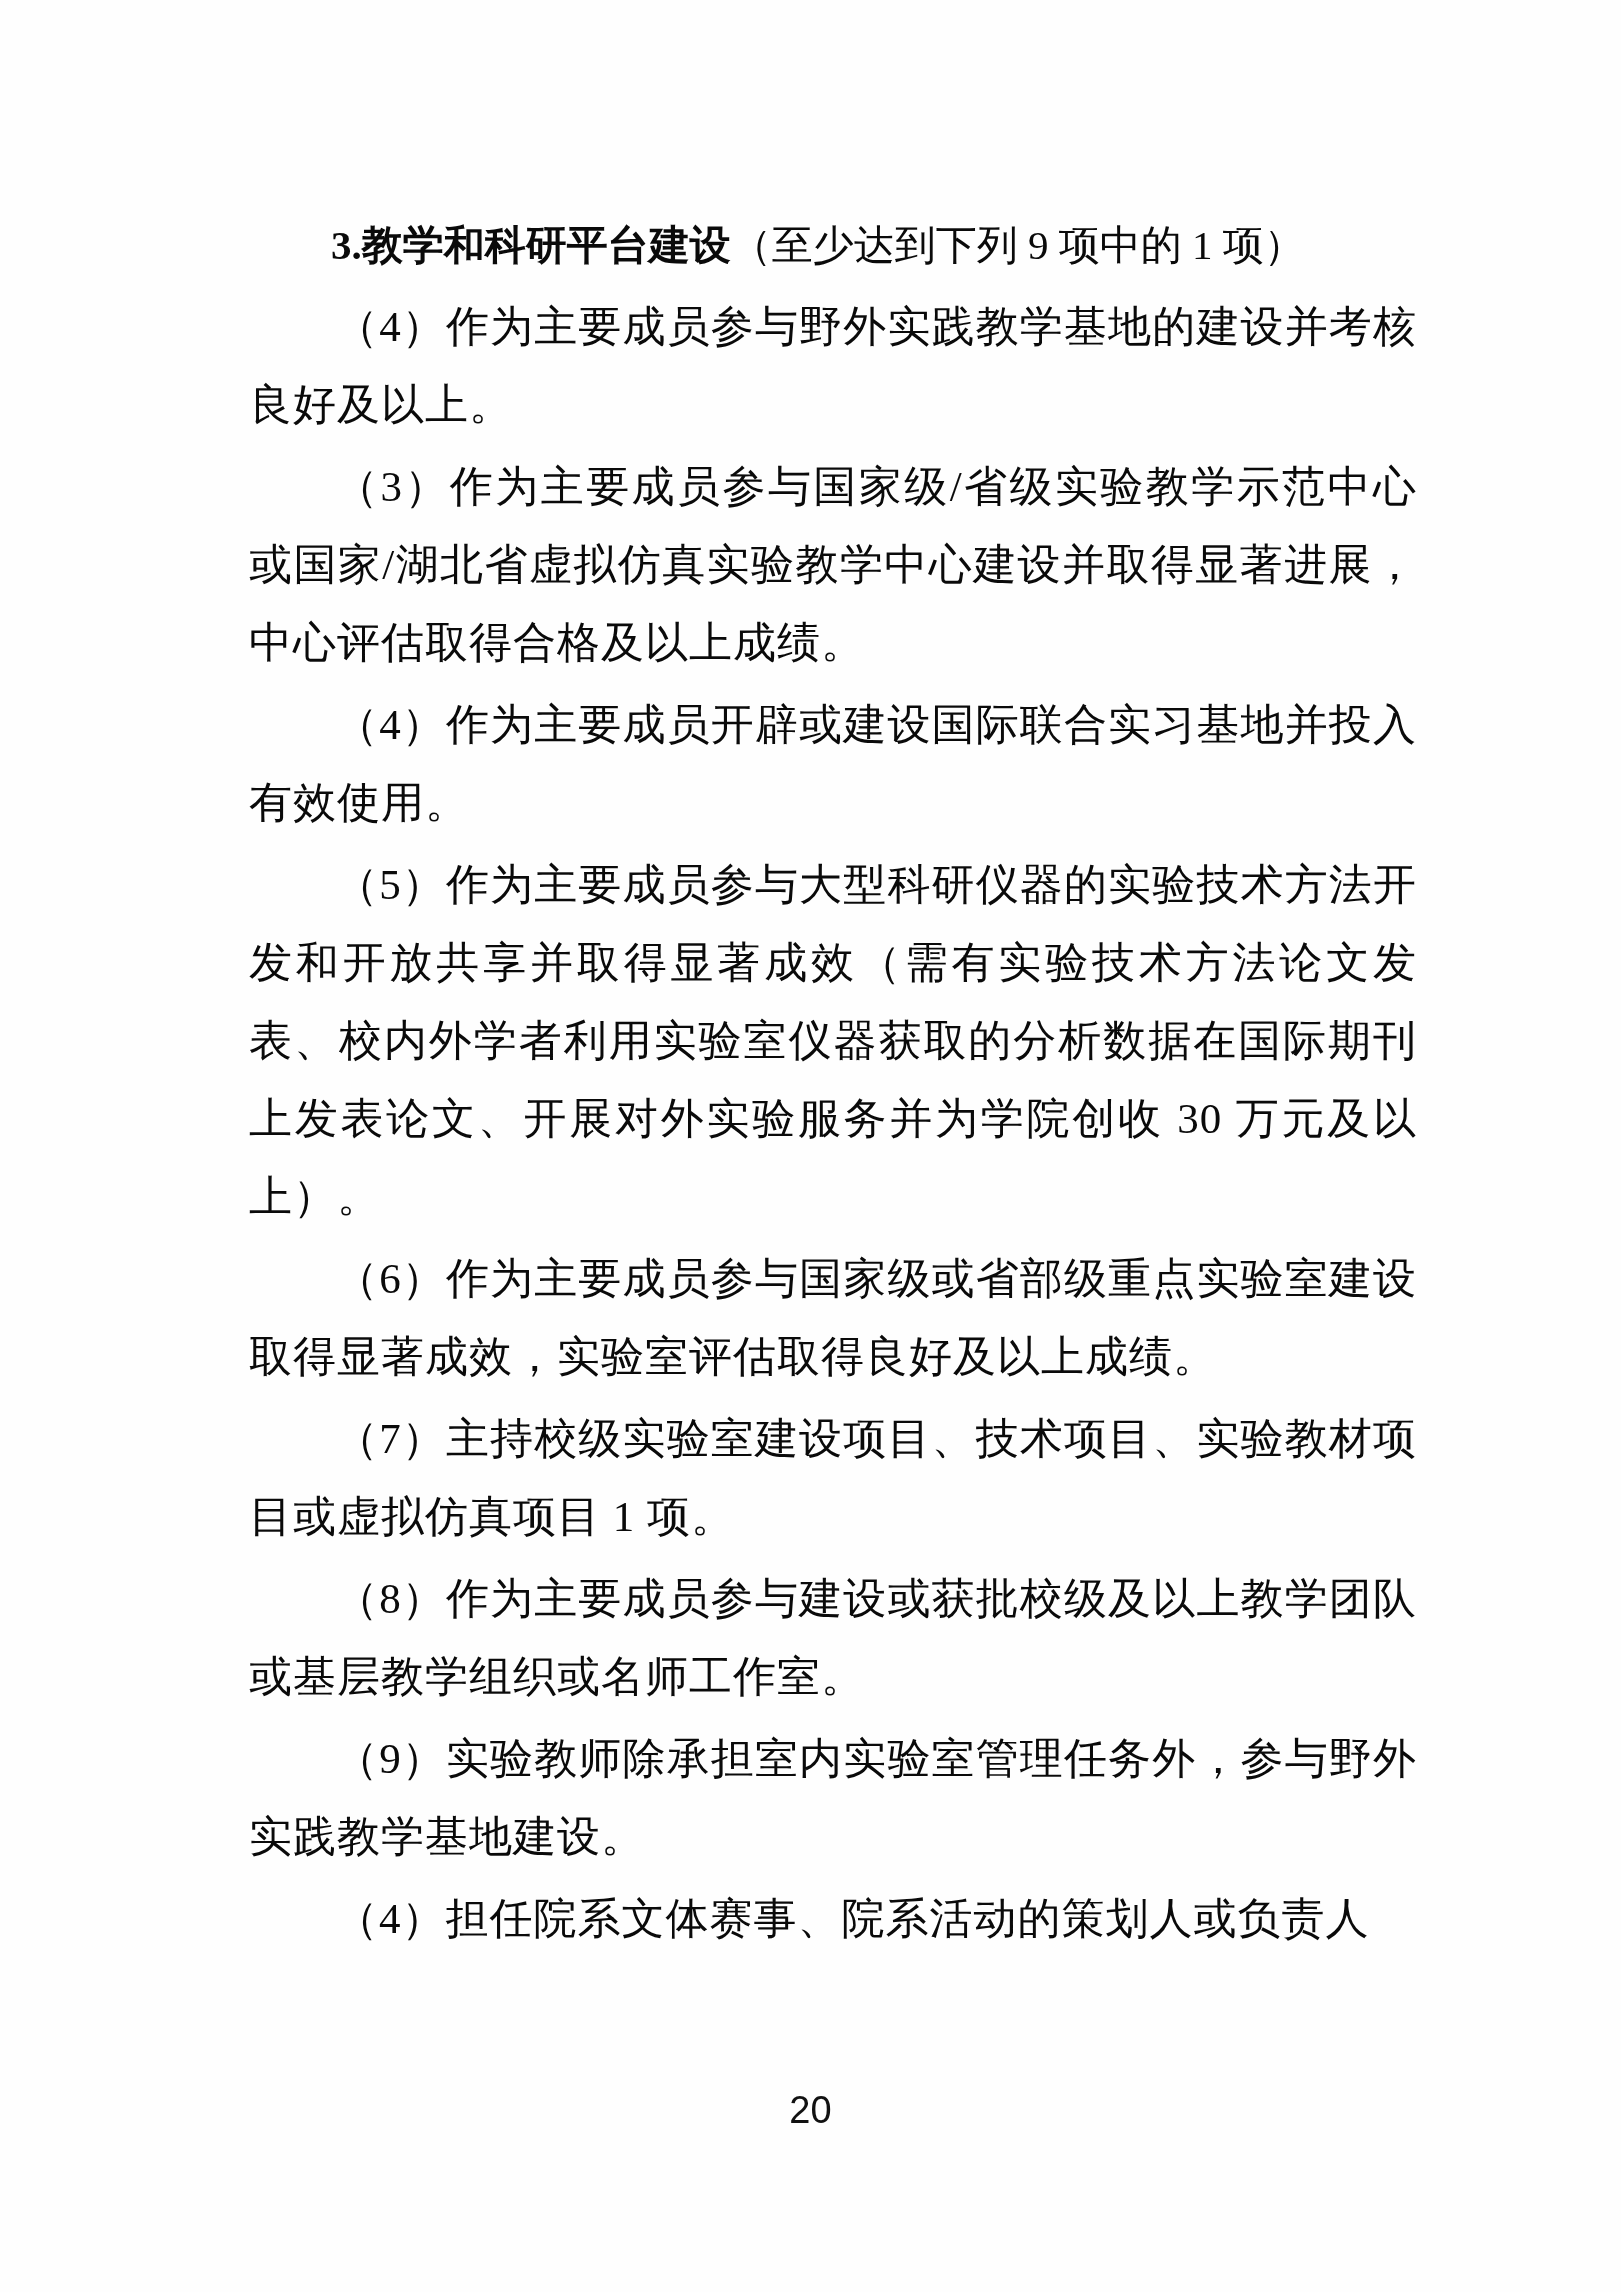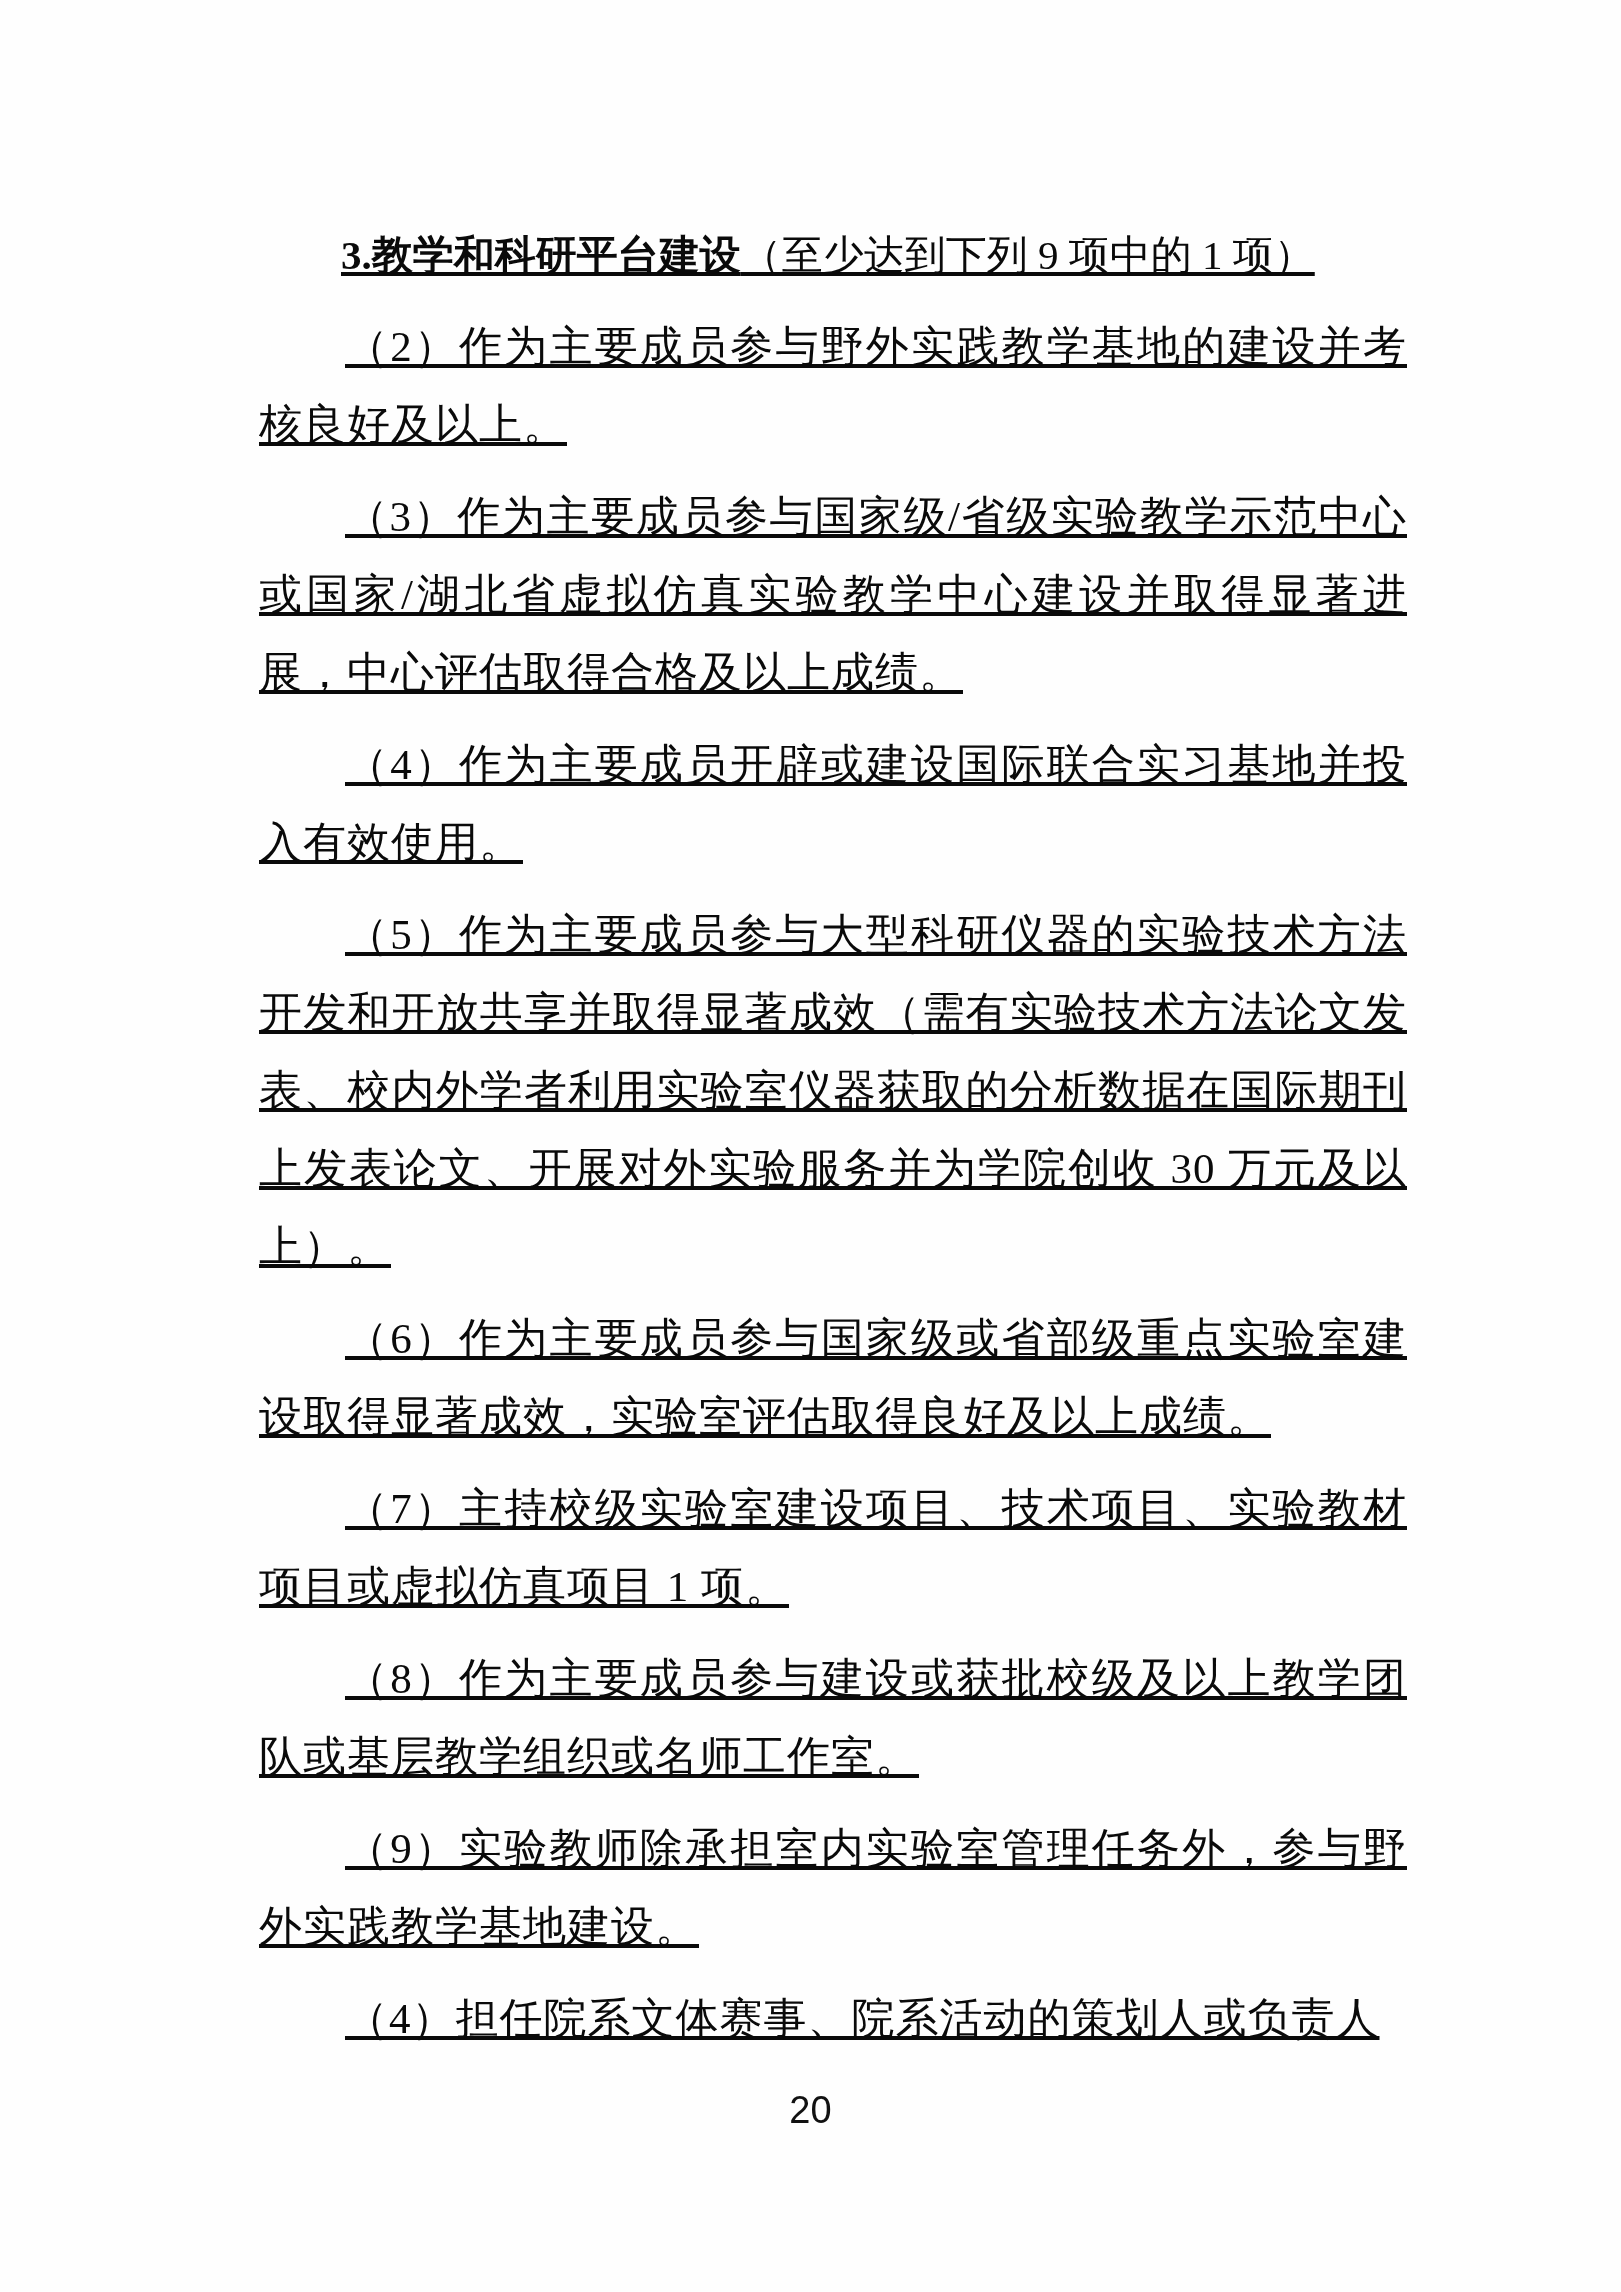--- a/index.html
+++ b/index.html
@@ -20,31 +20,30 @@
     inset: 0;
     background: #fefefe;
   }
   .text-block {
     position: absolute;
     left: 245px;
     top: 202px;
     width: 1176px;
   }
   .para {
-    margin: 14px;
+    margin: 4px;
     font-size: 43px;
     line-height: 78px;
     letter-spacing: 1px;
     text-align: justify;
     text-align-last: left;
     text-justify: inter-character;
     text-indent: 2em;
     font-weight: 400;
     word-break: break-all;
-    text-decoration: underline;
   }
   .para.heading {
     font-size: 41px;
     letter-spacing: 0;
     white-space: nowrap;
   }
   .heading-bold {
     font-weight: 700;
   }
   .heading-normal {
@@ -65,21 +64,21 @@
 </style>
 </head>
 <body>
 
 <div class="page">
   <div class="text-block">
 
     <p class="para heading"><span class="heading-bold">3.教学和科研平台建设</span><span class="heading-normal">（至少达到下列 9 项中的 1 项）</span></p>
 
 
-    <p class="para">（2）作为主要成员参与野外实践教学基地的建设并考核良好及以上。</p>
+    <p class="para">（4）作为主要成员参与野外实践教学基地的建设并考核良好及以上。</p>
 
     <p class="para">（3）作为主要成员参与国家级/省级实验教学示范中心或国家/湖北省虚拟仿真实验教学中心建设并取得显著进展，中心评估取得合格及以上成绩。</p>
 
     <p class="para">（4）作为主要成员开辟或建设国际联合实习基地并投入有效使用。</p>
 
     <p class="para">（5）作为主要成员参与大型科研仪器的实验技术方法开发和开放共享并取得显著成效（需有实验技术方法论文发表、校内外学者利用实验室仪器获取的分析数据在国际期刊上发表论文、开展对外实验服务并为学院创收 30 万元及以上）。</p>
 
     <p class="para">（6）作为主要成员参与国家级或省部级重点实验室建设取得显著成效，实验室评估取得良好及以上成绩。</p>
 
     <p class="para">（7）主持校级实验室建设项目、技术项目、实验教材项目或虚拟仿真项目 1 项。</p>

